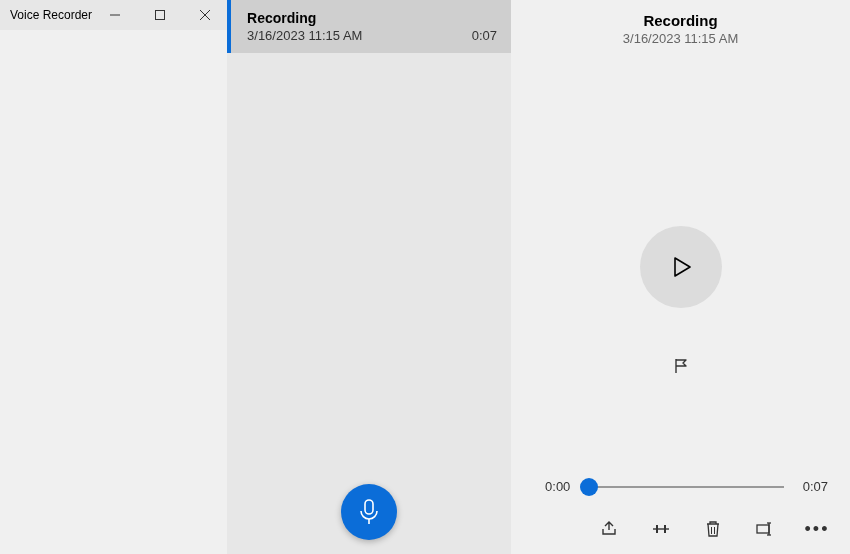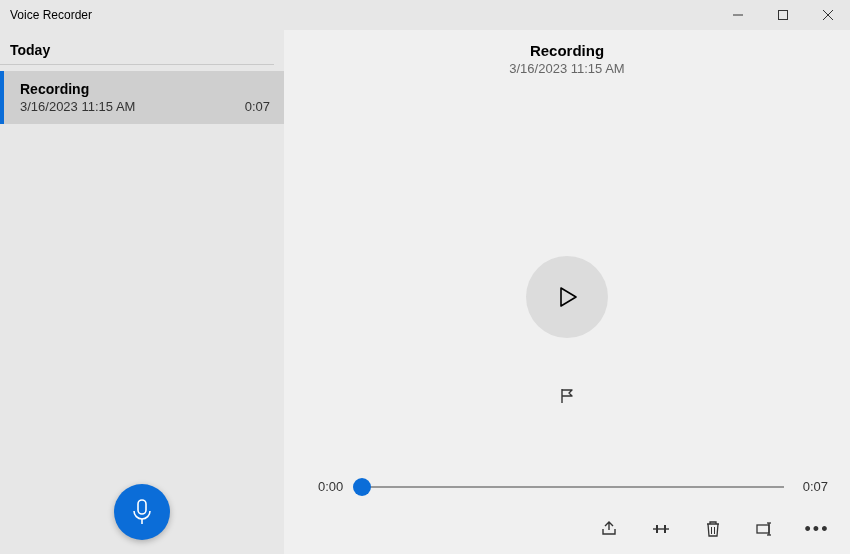--- a/index.html
+++ b/index.html
@@ -1,17 +1,17 @@
 <!DOCTYPE html>
 <html><head>
 <meta charset="utf-8">
 <style>
   * { box-sizing: border-box; margin: 0; padding: 0; }
   html, body { width: 850px; height: 554px; font-family: "Segoe UI", Arial, sans-serif; overflow: hidden; background: #f0f0f0; }
-  .app { display: flex; flex-direction: column; width: 100%; height: 100%; }
+  .app { display: flex; flex-direction: row; width: 100%; height: 100%; }
   .titlebar { display: flex; align-items: center; height: 30px; background: #e7e7e7; }
   .titlebar-title { font-size: 12px; padding-left: 10px; color: #000; flex: 1; }
   .win-controls { display: flex; }
   .win-btn { width: 45px; height: 30px; display: flex; align-items: center; justify-content: center; font-size: 12px; color: #333; cursor: default; }
   .win-btn svg { display: block; }
   .body { flex: 1; display: flex; min-height: 0; }
   .sidebar { width: 284px; background: #e7e7e7; display: flex; flex-direction: column; position: relative; }
   .section-header { font-size: 14px; font-weight: 600; color: #000; padding: 12px 10px 6px 10px; border-bottom: 1px solid #c9c9c9; margin: 0 10px 6px 0; }
   .rec-item { position: relative; padding: 10px 14px 10px 16px; background: #cfcfcf; border-left: 4px solid #0b6dd8; }
   .rec-item .name { font-size: 14px; font-weight: 600; color: #000; }
@@ -53,21 +53,20 @@
         <svg width="10" height="10">
             <line x1="0" y1="0" x2="10" y2="10" stroke="#333" stroke-width="1"></line>
             <line x1="10" y1="0" x2="0" y2="10" stroke="#333" stroke-width="1"></line>
           </svg>
       </div>
     </div>
   </div>
 
   <div class="body">
     <div class="sidebar">
-      <div class="section-header">Today</div>
       <div class="rec-item">
         <div class="name">Recording</div>
         <div class="meta">
           <span>3/16/2023 11:15 AM</span>
           <span>0:07</span>
         </div>
       </div>
       <div class="record-btn">
         <svg width="22" height="26" viewBox="0 0 22 26">
           <rect x="7" y="1" width="8" height="14" rx="4" fill="none" stroke="#fff" stroke-width="1.6"></rect>

